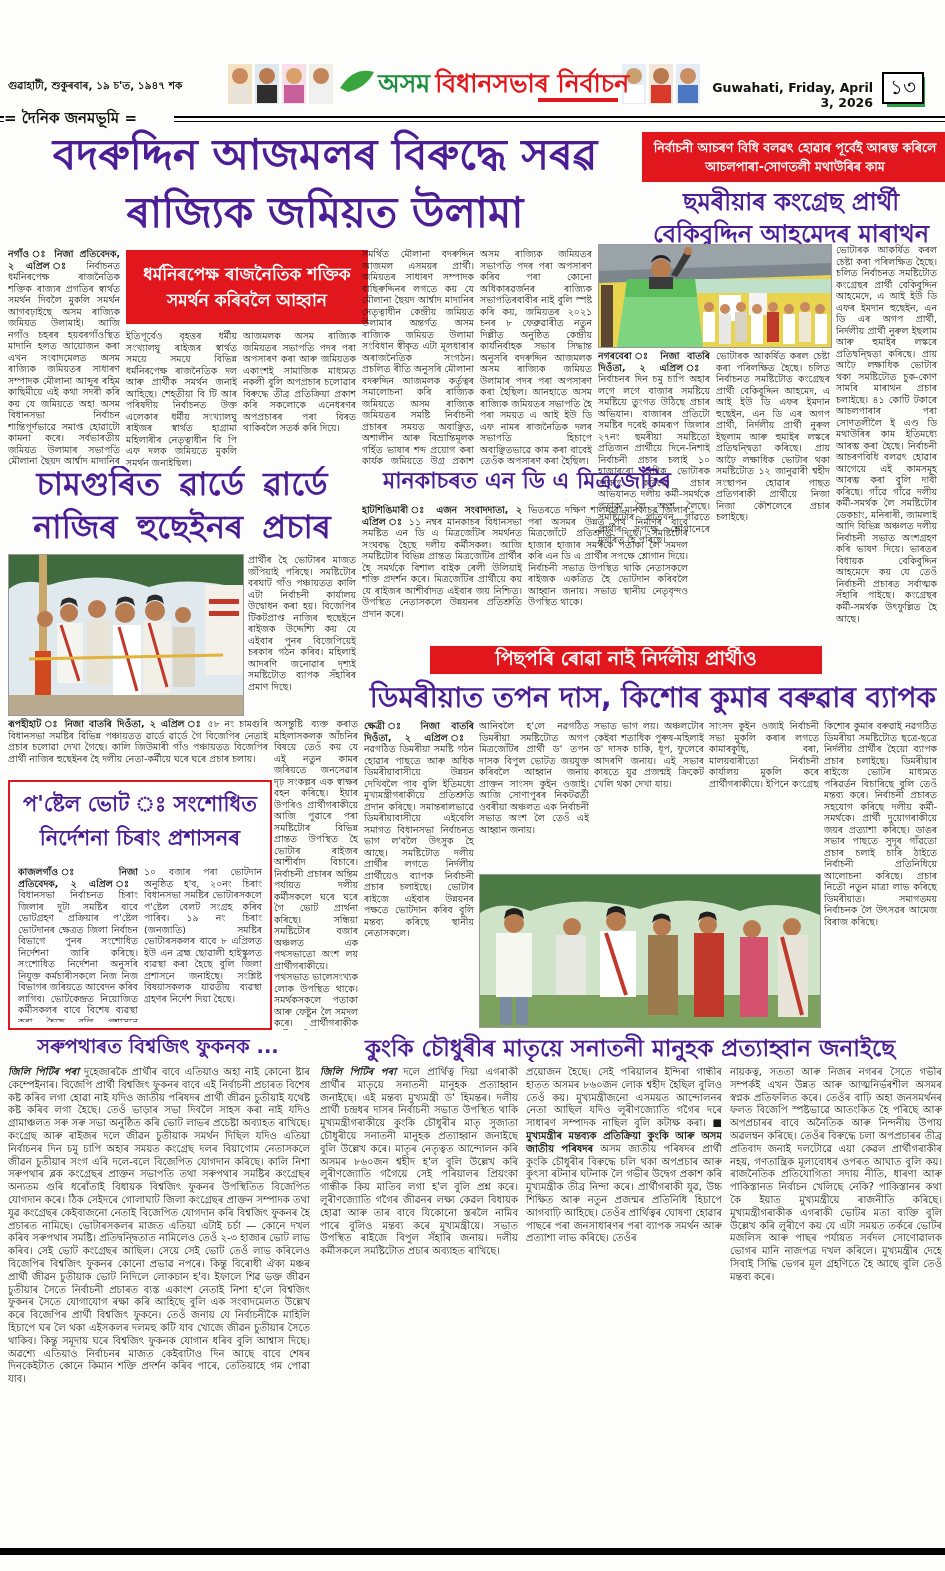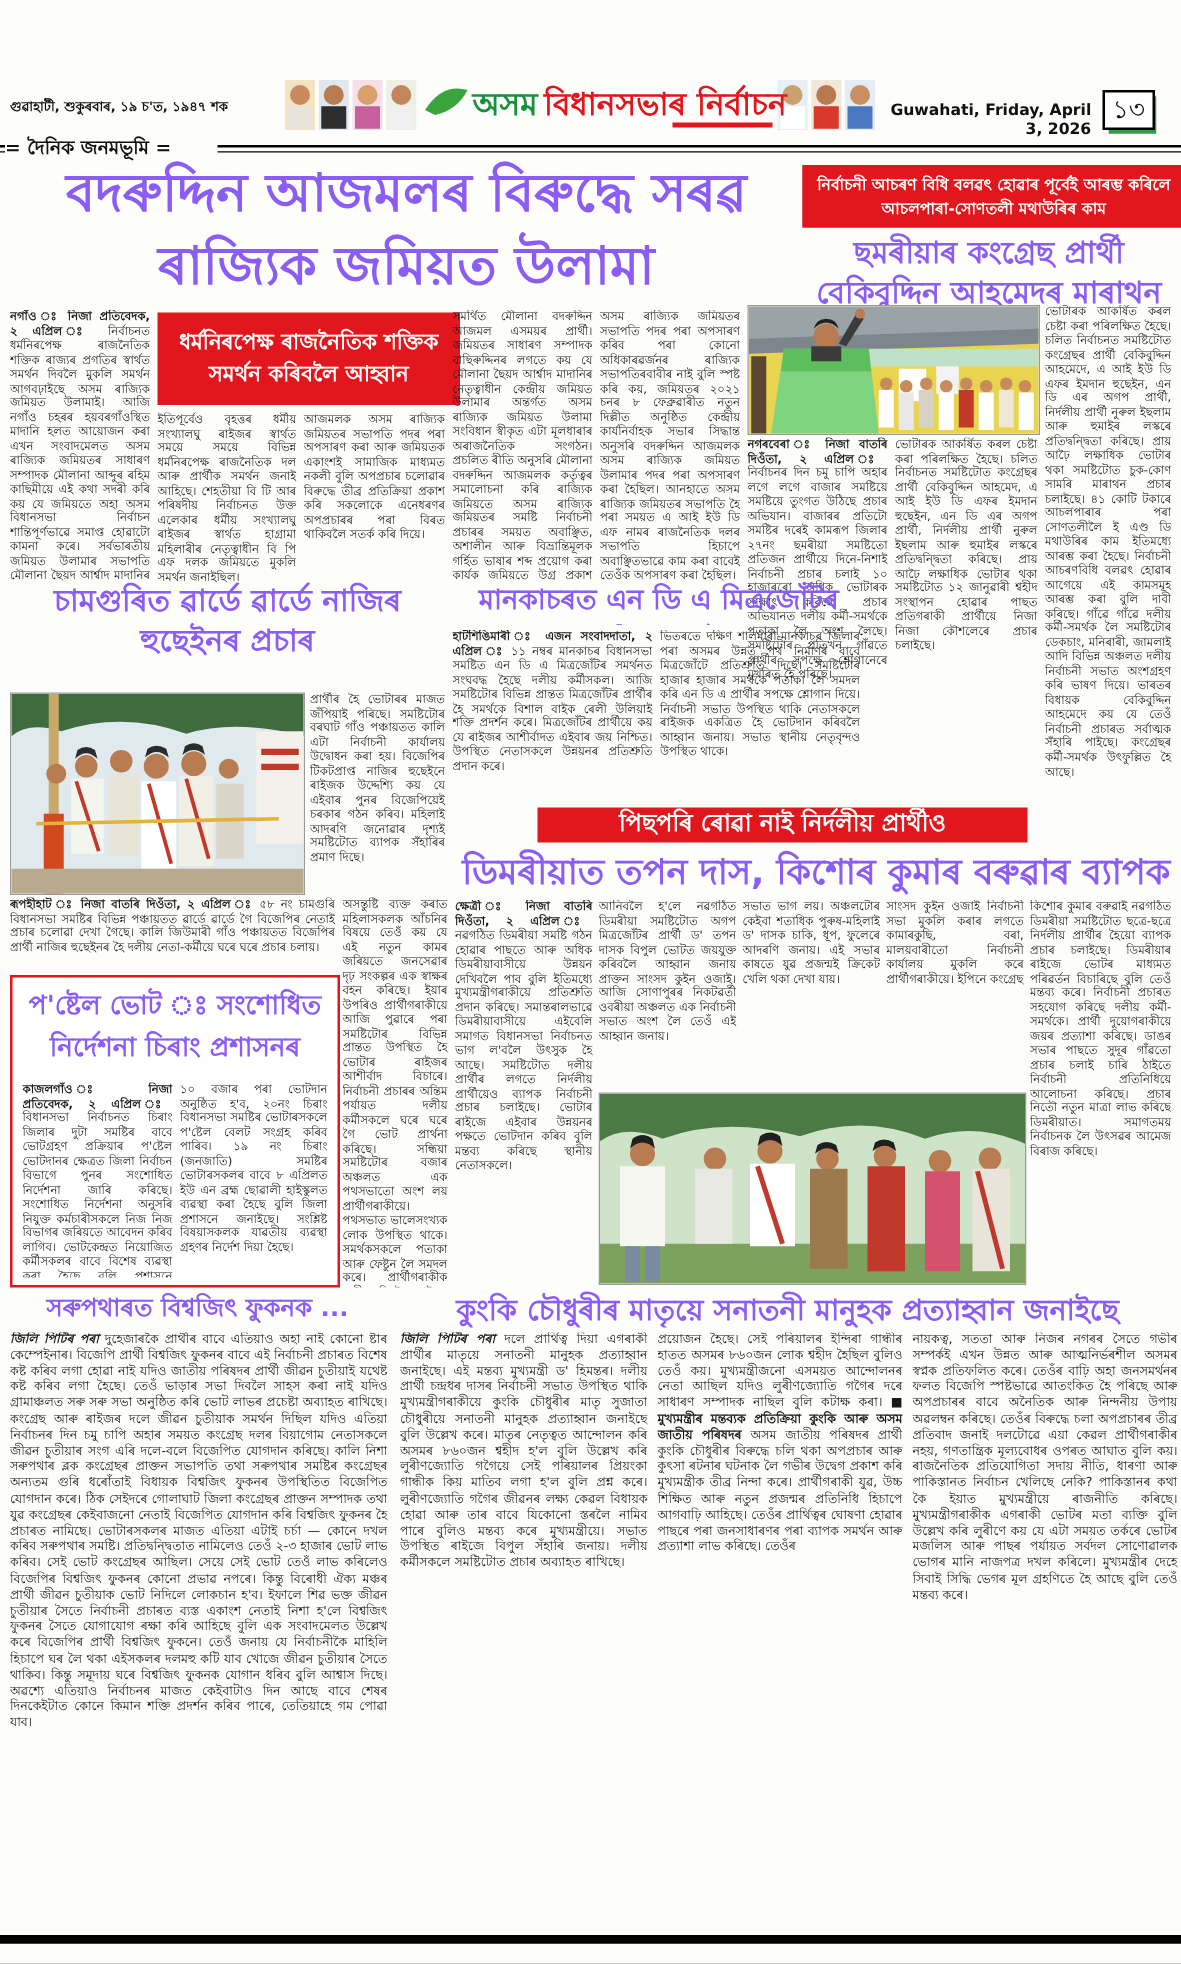--- a/index.html
+++ b/index.html
@@ -3,21 +3,21 @@
 <meta charset="utf-8">
 <style>
   html,body{margin:0;padding:0;background:#888;}
   .page{position:relative;width:945px;height:1571px;background:#fdfdfb;margin:0 auto;
         font-family:"DejaVu Sans",sans-serif;color:#111;overflow:hidden;}
   .abs{position:absolute;}
   .bt{position:absolute;font-size:9.3px;line-height:1.24;text-align:justify;overflow:hidden;color:#1a1a1a;word-break:break-word;}
   .bt2{font-size:10px;line-height:1.28;}
   .dl{font-weight:bold;}
   .lead{font-weight:bold;font-style:italic;}
-  .hl{position:absolute;font-weight:bold;color:#8b5cf6;text-align:center;overflow:hidden;}
+  .hl{position:absolute;font-weight:bold;color:#4c1d95;text-align:center;overflow:hidden;}
   .redbox{position:absolute;background:#e2171d;color:#fff;font-weight:bold;text-align:center;overflow:hidden;
           display:flex;align-items:center;justify-content:center;}
   .dbl{position:absolute;border-top:2.5px solid #000;border-bottom:1.5px solid #000;height:3px;}
   .photo{position:absolute;overflow:hidden;border:1px solid #999;}
   .pgbox{position:absolute;width:40px;height:32px;}
   .pgbox .shadow{position:absolute;left:5px;top:5px;width:38px;height:30px;background:#2e9e46;}
   .pgbox .face{position:absolute;left:0;top:0;width:38px;height:28px;background:#fff;border:2px solid #000;
                font-weight:normal;font-size:20px;display:flex;align-items:center;justify-content:center;}
   .subhead{font-weight:bold;}
   .boxart{position:absolute;border:2.5px solid #e2171d;background:#fff;}
@@ -135,21 +135,21 @@
     </svg>
   </div>
 
   <p class="bt" style="left:598px;top:350px;width:112px;height:312px;margin:0;">
     <span class="dl">নগৰবেৰা ঃ নিজা বাতৰি দিওঁতা, ২ এপ্ৰিল ঃ</span>
     <span>নিৰ্বাচনৰ দিন চমু চাপি অহাৰ লগে লগে বাজাৰ সমষ্টিয়ে সমষ্টিয়ে তুংগত উঠিছে প্ৰচাৰ অভিযান। বাজাৰৰ প্ৰতিটো সমষ্টিৰ দৰেই কামৰূপ জিলাৰ ২৭নং ছমৰীয়া সমষ্টিতো প্ৰতিজন প্ৰাৰ্থীয়ে দিনে-নিশাই নিৰ্বাচনী প্ৰচাৰ চলাই ১০ হাজাৰৰো অধিক ভোটাৰক সাক্ষাৎ কৰিছে। প্ৰচাৰ অভিযানত দলীয় কৰ্মী-সমৰ্থকে পতাকা লৈ অংশ লৈছে। সমষ্টিটোৰ প্ৰতিখন গাঁৱতে প্ৰাৰ্থীৰ সপক্ষে শ্লোগানেৰে মুখৰিত হৈ পৰিছে।</span>
   </p>
   <p class="bt" style="left:716px;top:350px;width:114px;height:312px;margin:0;">ভোটাৰক আকৰ্ষিত কৰল চেষ্টা কৰা পৰিলক্ষিত হৈছে। চলিত নিৰ্বাচনত সমষ্টিটোত কংগ্ৰেছৰ প্ৰাৰ্থী বেকিবুদ্দিন আহমেদ, এ আই ইউ ডি এফৰ ইমদান হুছেইন, এন ডি এৰ অগপ প্ৰাৰ্থী, নিৰ্দলীয় প্ৰাৰ্থী নুৰুল ইছলাম আৰু হুমাইৰ লস্কৰে প্ৰতিদ্বন্দ্বিতা কৰিছে। প্ৰায় আঢ়ৈ লক্ষাধিক ভোটাৰ থকা সমষ্টিটোত ১২ জানুৱাৰী শ্বহীদ সংস্থাপন হোৱাৰ পাছত প্ৰতিগৰাকী প্ৰাৰ্থীয়ে নিজা নিজা কৌশলেৰে প্ৰচাৰ চলাইছে।</p>
   <p class="bt" style="left:836px;top:244px;width:101px;height:420px;margin:0;">ভোটাৰক আকৰ্ষিত কৰল চেষ্টা কৰা পৰিলক্ষিত হৈছে। চলিত নিৰ্বাচনত সমষ্টিটোত কংগ্ৰেছৰ প্ৰাৰ্থী বেকিবুদ্দিন আহমেদে, এ আই ইউ ডি এফৰ ইমদান হুছেইন, এন ডি এৰ অগপ প্ৰাৰ্থী, নিৰ্দলীয় প্ৰাৰ্থী নুৰুল ইছলাম আৰু হুমাইৰ লস্কৰে প্ৰতিদ্বন্দ্বিতা কৰিছে। প্ৰায় আঢ়ৈ লক্ষাধিক ভোটাৰ থকা সমষ্টিটোত চুক-কোণ সামৰি মাৰাথন প্ৰচাৰ চলাইছে। ৪১ কোটি টকাৰে আচলপাৰাৰ পৰা সোণতলীলৈ ই এণ্ড ডি মথাউৰিৰ কাম ইতিমধ্যে আৰম্ভ কৰা হৈছে। নিৰ্বাচনী আচৰণবিধি বলৱৎ হোৱাৰ আগেয়ে এই কামসমূহ আৰম্ভ কৰা বুলি দাবী কৰিছে। গাঁৱে গাঁৱে দলীয় কৰ্মী-সমৰ্থক লৈ সমষ্টিটোৰ ডেকচাং, মনিৰাৰী, জামলাই আদি বিভিন্ন অঞ্চলত দলীয় নিৰ্বাচনী সভাত অংশগ্ৰহণ কৰি ভাষণ দিয়ে। ভাৰতৰ বিধায়ক বেকিবুদ্দিন আহমেদে কয় যে তেওঁ নিৰ্বাচনী প্ৰচাৰত সৰ্বাত্মক সঁহাৰি পাইছে। কংগ্ৰেছৰ কৰ্মী-সমৰ্থক উৎফুল্লিত হৈ আছে।</p>
 
-  <div class="hl" style="left:8px;top:466px;width:348px;height:86px;font-size:24px;line-height:1.33;">চামগুৰিত ৱাৰ্ডে ৱাৰ্ডে নাজিৰ হুছেইনৰ প্ৰচাৰ</div>
+  <div class="hl" style="left:8px;top:466px;width:348px;height:86px;font-size:32px;line-height:1.33;font-family:Liberation Mono, monospace;">চামগুৰিত ৱাৰ্ডে ৱাৰ্ডে নাজিৰ হুছেইনৰ প্ৰচাৰ</div>
 
   <div class="photo" style="left:8px;top:554px;width:234px;height:160px;">
     <svg width="234" height="160" viewBox="0 0 234 160">
       <rect width="234" height="160" fill="#dfe9ee"></rect>
       <path d="M0 0 H234 V34 Q180 20 140 32 Q90 14 40 30 Q14 22 0 34 Z" fill="#3f6b3f"></path>
       <rect x="30" y="0" width="8" height="160" fill="#c9a86a"></rect>
       <rect x="26" y="96" width="16" height="64" fill="#d1491f"></rect>
       <rect x="196" y="30" width="38" height="90" fill="#f4f1ea"></rect>
       <rect x="200" y="44" width="30" height="5" fill="#c0392b"></rect>
         <rect x="200" y="56" width="30" height="5" fill="#c0392b"></rect>

